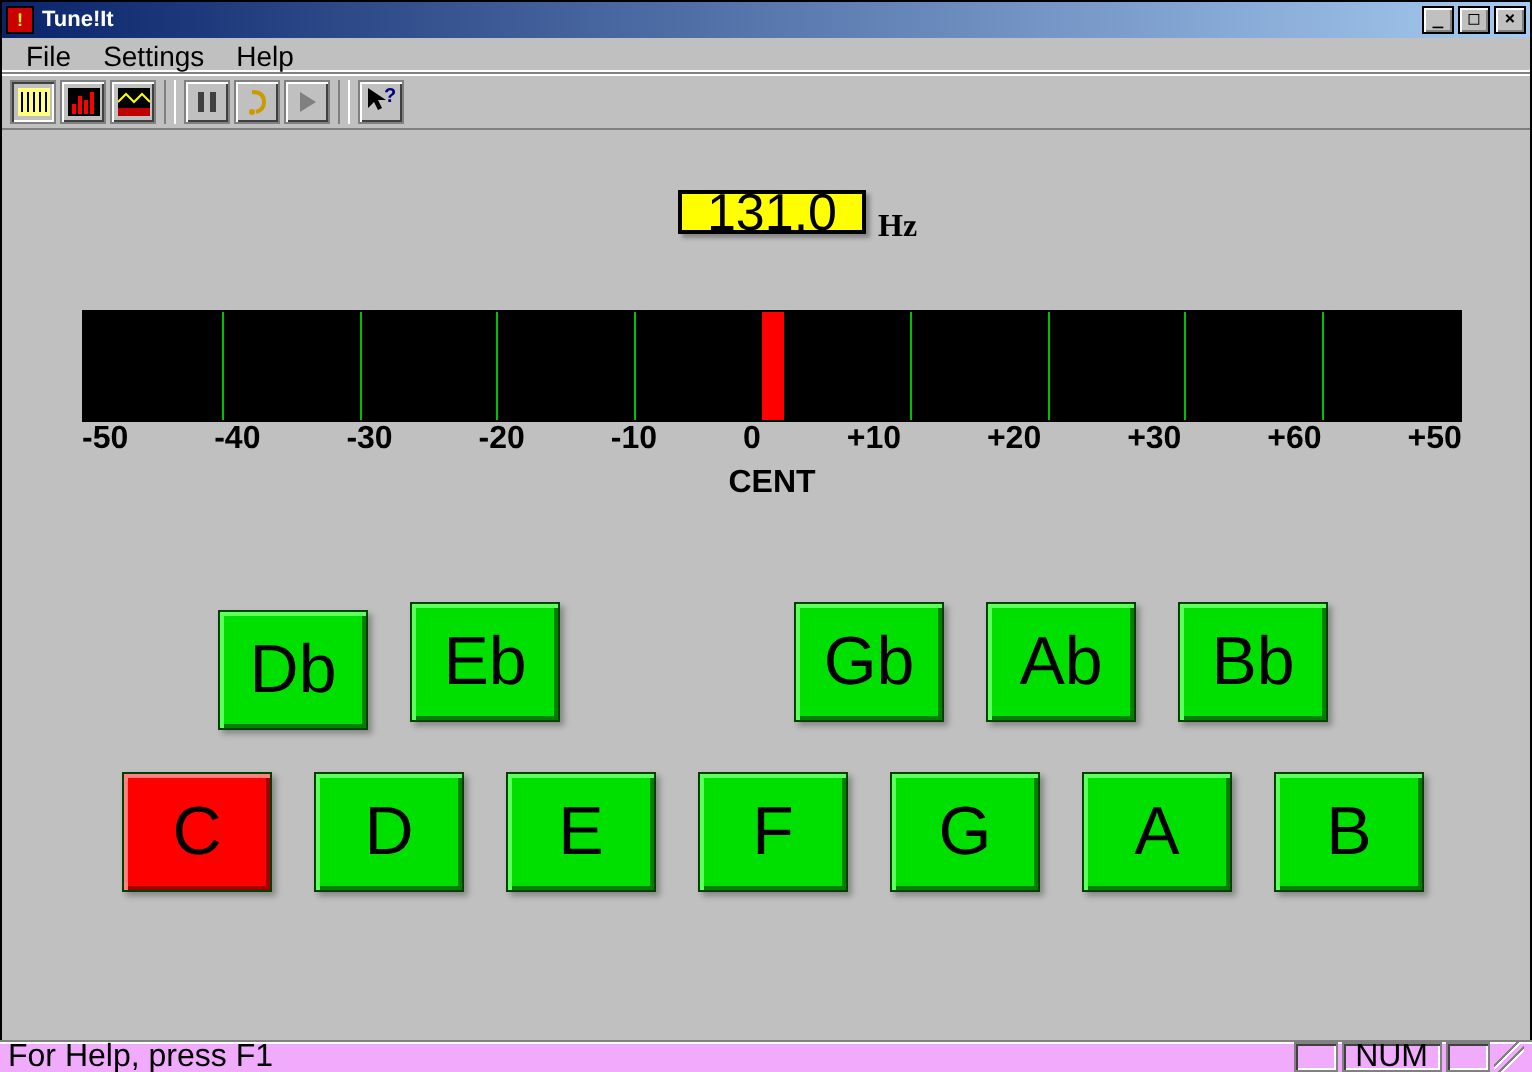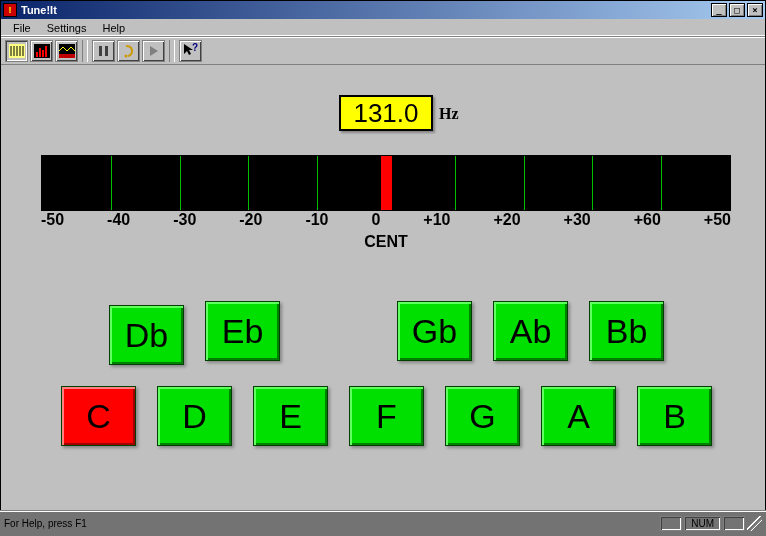--- a/index.html
+++ b/index.html
@@ -47,21 +47,21 @@
     height: 18px;
     background: #c0c0c0;
     display: flex;
     align-items: center;
     padding: 0 4px;
     border-bottom: 1px solid #808080;
     box-shadow: inset 0 -1px #fff;
   }
   .menu-item {
     padding: 1px 8px;
-    font-size: 11px;
+    font-size: 14px;
   }
   
   .toolbar {
     height: 28px;
     background: #c0c0c0;
     display: flex;
     align-items: center;
     padding: 2px 4px;
     border-bottom: 1px solid #808080;
     box-shadow: inset 0 1px #fff;
@@ -85,21 +85,21 @@
   }
   
   .main {
     position: relative;
     height: 452px;
     background: #c0c0c0;
   }
   .freq-box {
     position: absolute;
     left: 338px; top: 30px;
-    width: 94px; height: 36px;
+    width: 94px; height: 22px;
     background: #ffff00;
     border: 2px solid #000;
     box-shadow: 2px 2px 2px rgba(0,0,0,0.3);
     display: flex; align-items: center; justify-content: center;
     font-size: 26px;
     font-family: Arial, sans-serif;
   }
   .freq-unit {
     position: absolute;
     left: 438px; top: 40px;
@@ -162,27 +162,27 @@
     font-size: 34px;
   }
   .note-btn.active {
     background: #ff0000;
     box-shadow: inset 2px 2px #ff8080, inset -2px -2px #a00000, 2px 2px 3px rgba(0,0,0,0.3);
   }
   
   .statusbar {
     position: absolute;
     left: 0; right: 0; bottom: 0;
-    height: 26px;
-    background: #737373;
+    height: 16px;
+    background: #f0abfc;
     border-top: 1px solid #808080;
     box-shadow: inset 0 1px #fff;
     display: flex;
     align-items: center;
-    font-size: 10px;
+    font-size: 16px;
     padding: 0 4px;
   }
   .status-text { flex: 1; }
   .status-well {
     border: 1px solid #808080;
     box-shadow: inset 1px 1px #404040, inset -1px -1px #fff;
     height: 15px;
     padding: 0 6px;
     margin-left: 2px;
     min-width: 22px;

